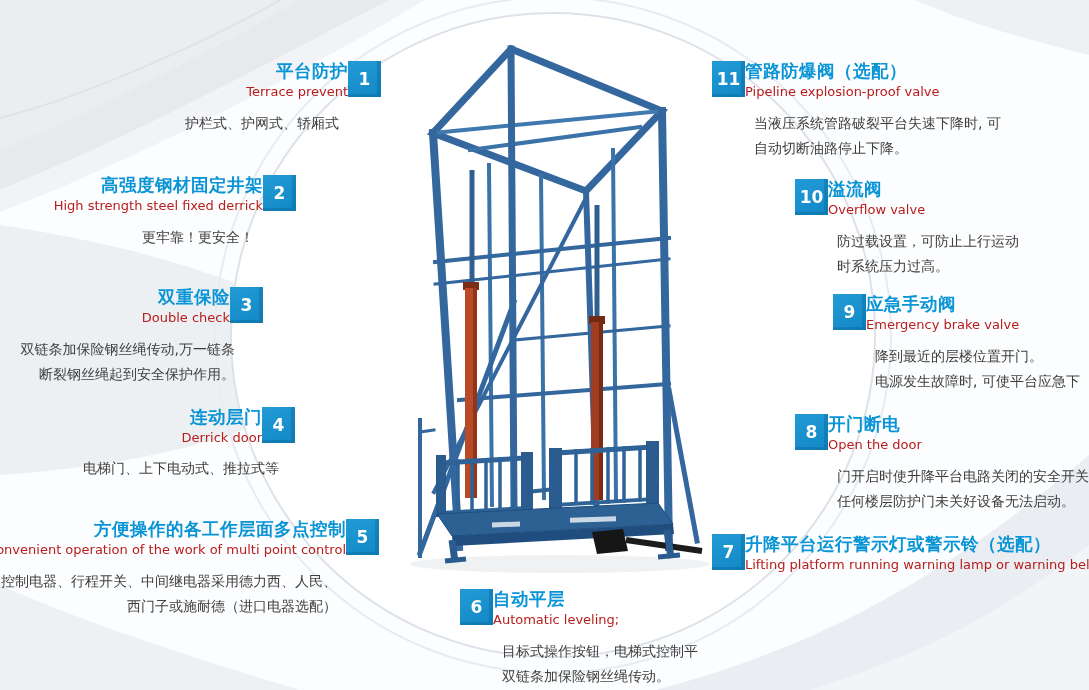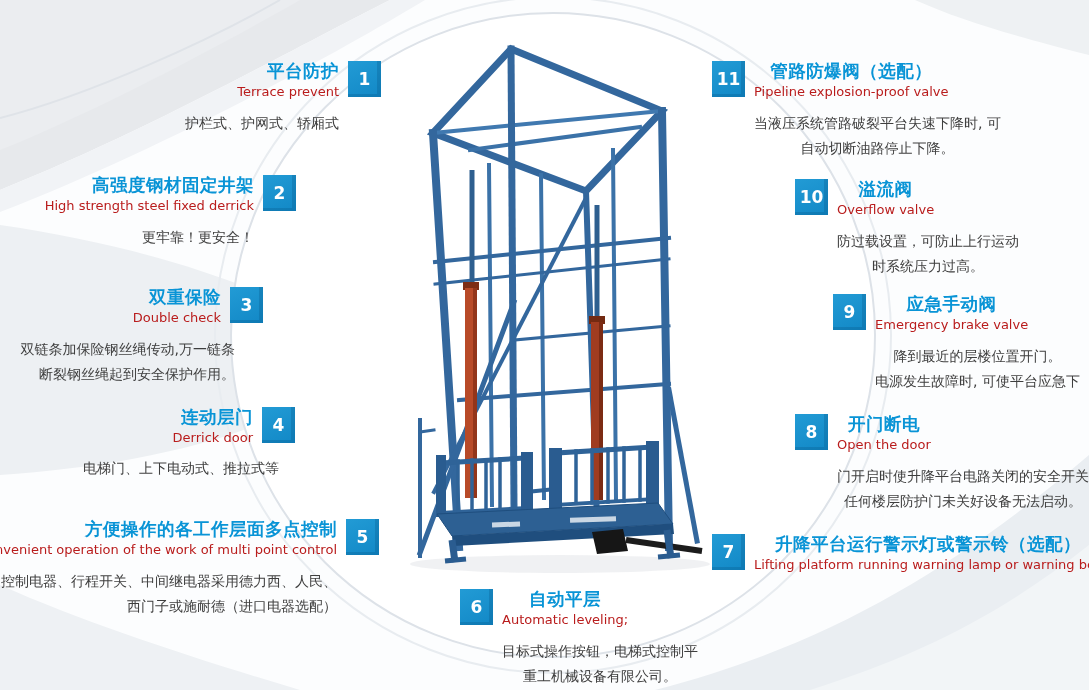--- a/index.html
+++ b/index.html
@@ -4,24 +4,24 @@
 <style>
   html,body{margin:0;padding:0;background:#ffffff;}
   .canvas{
     position:relative; width:1089px; height:690px; overflow:hidden;
     background:#fcfdfe;
     font-family:"DejaVu Sans","Liberation Sans",sans-serif;
   }
   svg.layer{position:absolute;left:0;top:0;}
   
   .feature{position:absolute;}
-  .head{display:flex;align-items:flex-start;gap:9px;}
+  .head{display:flex;align-items:flex-start;}
   .f-left .head{justify-content:flex-end;}
   .f-left{text-align:right;}
-  .f-right{text-align:center;}
+  .f-right{text-align:left;}
   .titles .zh{font-size:17.5px;font-weight:bold;color:#0994d6;line-height:22px;letter-spacing:.5px;white-space:nowrap;}
   .titles .en{font-size:13px;color:#b91c1c;line-height:17px;margin-top:1px;white-space:nowrap;}
   .badge{
     flex:0 0 auto; width:33px;height:36px;margin-top:1px;
     background:linear-gradient(155deg,#229bd5 0%,#1288c6 100%);
     box-shadow:inset -4px -3px 0 rgba(8,90,140,.30);
     color:#fff;font-weight:bold;font-size:17px;
     display:flex;align-items:center;justify-content:center;
   }
   .body{margin-top:11px;font-size:14px;color:#3e3e3e;line-height:25px;}
@@ -206,21 +206,21 @@
   <div class="feature f-right" id="f6" style="left:460px;top:588px;">
     <div class="head">
       <div class="badge">6</div>
       <div class="titles">
         <div class="zh">自动平层</div>
         <div class="en">Automatic leveling;</div>
       </div>
     </div>
     <div class="body">
       <div>目标式操作按钮，电梯式控制平</div>
-      <div>重工机械设备有限公司。</div>
+      <div>双链条加保险钢丝绳传动。</div>
     </div>
   </div>
 
   <div class="feature f-right" id="f11" style="left:712px;top:60px;">
     <div class="head">
       <div class="badge">11</div>
       <div class="titles">
         <div class="zh">管路防爆阀（选配）</div>
         <div class="en">Pipeline explosion-proof valve</div>
       </div>

